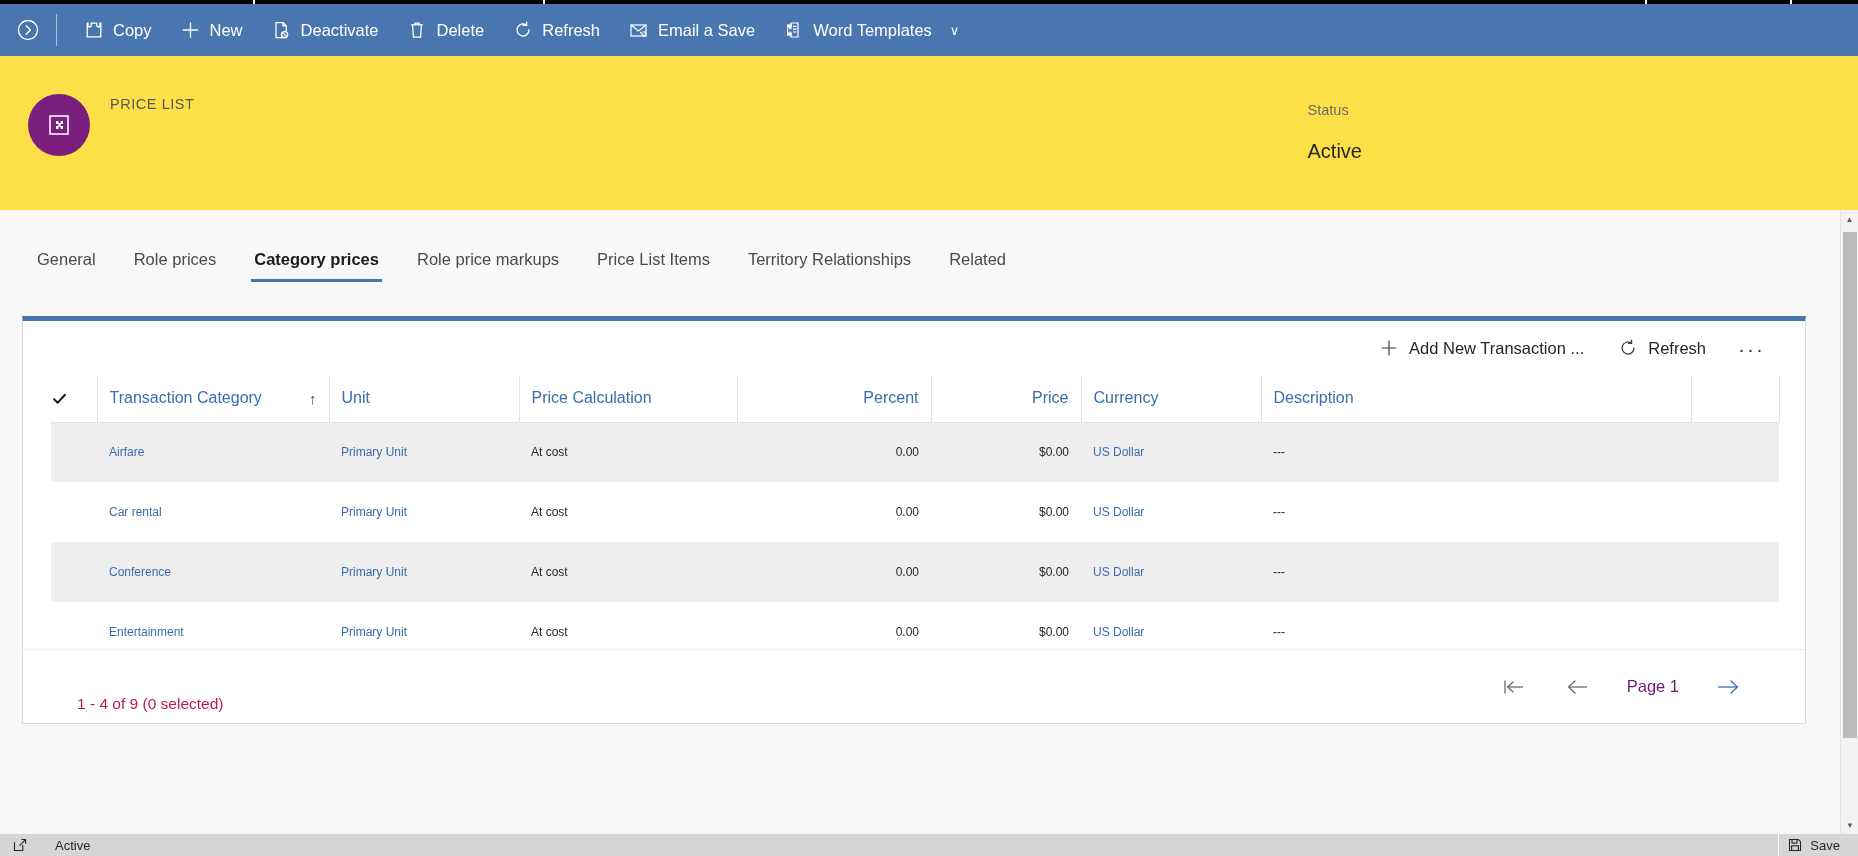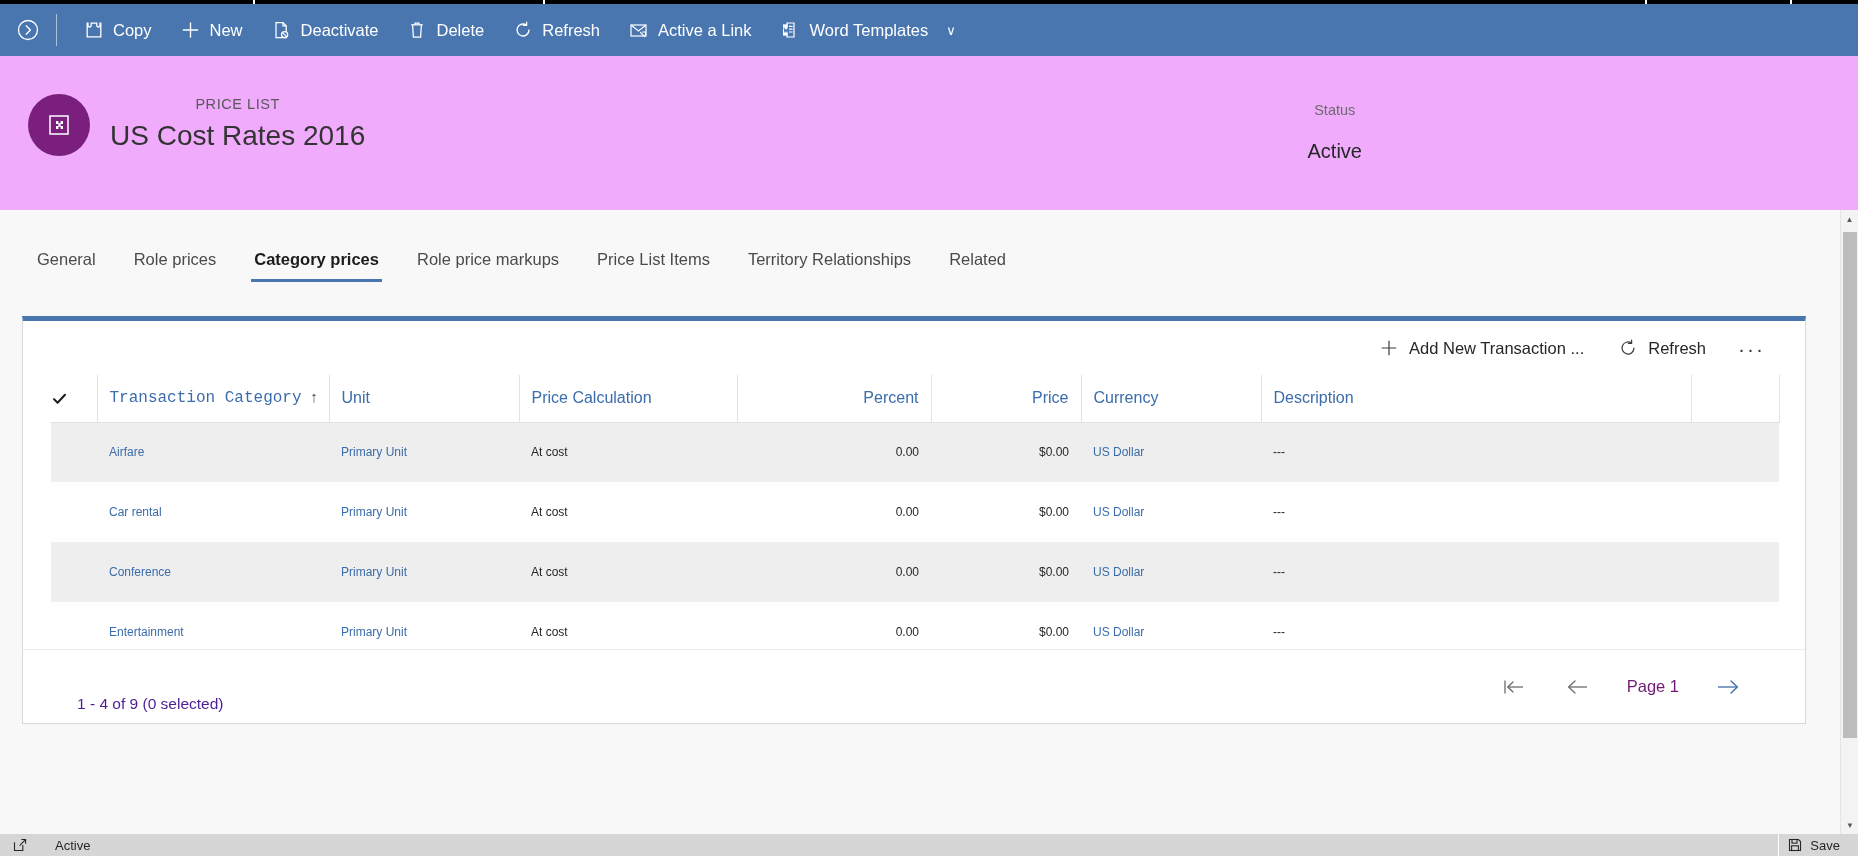--- a/index.html
+++ b/index.html
@@ -44,21 +44,21 @@
   }
   .cmd-item .glyph {
     display: inline-flex; align-items: center; justify-content: center;
     width: 21px; height: 21px;
   }
   .cmd-caret { margin-left: 9px; font-size: 13px; }
 
   
   .record-header {
     position: absolute; top: 56px; left: 0; width: 1858px; height: 190px;
-    background: #f0abfc; border-bottom: 1px solid #e6e6e6; text-align: center;
+    background: #fde047; border-bottom: 1px solid #e6e6e6;
   }
   .entity-avatar {
     position: absolute; left: 28px; top: 38px;
     width: 62px; height: 62px; border-radius: 50%;
     background: #7b1f7f;
     display: flex; align-items: center; justify-content: center;
   }
   .header-text { position: absolute; left: 110px; top: 40px; }
   .entity-type {
     font-size: 14.5px; letter-spacing: .55px; color: #595959; font-weight: 400;
@@ -132,41 +132,41 @@
     border-right: 1px solid #e2e2e2;
     vertical-align: middle;
     white-space: nowrap; overflow: hidden;
   }
   table.data-grid th.check-col {
     width: 46px; padding: 0; text-align: center;
     border-right: 1px solid #e2e2e2; color: #1b1b1b;
   }
   table.data-grid th.num { text-align: right; }
   table.data-grid th.last { border-right: 1px solid #e2e2e2; }
-  .th-inner { display: flex; align-items: center; justify-content: space-between; gap: 8px; font-family: Liberation Mono, monospace; }
+  .th-inner { display: flex; align-items: center; justify-content: space-between; gap: 8px; }
   .sort-arrow { color: #4a4a4a; font-size: 15px; }
 
   table.data-grid td {
     height: 60px; font-size: 12px; color: #262626;
     padding: 0 12px; vertical-align: middle;
     white-space: nowrap; overflow: hidden;
   }
   table.data-grid td.check-col { width: 46px; padding: 0; }
   table.data-grid td.num { text-align: right; }
   table.data-grid td .link { color: #3b6cab; cursor: pointer; }
   table.data-grid tr.alt { background: #eeeeee; }
   table.data-grid tr.plain { background: #ffffff; }
 
   
   .pager {
     position: absolute; left: 0; bottom: 0; width: 100%; height: 74px;
     display: flex; align-items: center; justify-content: space-between;
     padding: 0 28px; border-top: 1px solid #ededed;
   }
-  .pager-count { font-size: 15.5px; color: #4c1d95; padding-left: 26px; margin-top: 35px; }
+  .pager-count { font-size: 15.5px; color: #be185d; padding-left: 26px; margin-top: 35px; }
   .pager-controls { display: flex; align-items: center; gap: 34px; padding-right: 34px; }
   .pager-btn {
     display: inline-flex; align-items: center; justify-content: center;
     width: 30px; height: 30px; cursor: pointer; color: #6b6b6b;
   }
   .pager-btn.enabled { color: #3b6cab; }
   .pager-page { font-size: 16.5px; color: #701a75; }
 
   
   .vscroll {
@@ -272,21 +272,21 @@
   </div>
 
   <div class="cmd-item">
     <span class="glyph">
       <svg width="21" height="20" viewBox="0 0 21 20" fill="none" stroke="#ffffff" stroke-width="1.2">
         <rect x="3" y="5" width="15" height="11"></rect>
         <path d="M3 5l7.5 6L18 5"></path>
         <path d="M12.5 12.5l4 4M14.5 12h3v3" stroke-linecap="round"></path>
       </svg>
     </span>
-    <span>Active a Link</span>
+    <span>Email a Save</span>
   </div>
 
   <div class="cmd-item">
     <span class="glyph">
       <svg width="20" height="20" viewBox="0 0 20 20" fill="none" stroke="#ffffff" stroke-width="1.2">
         <path d="M7 3h7v14H7z"></path>
         <rect x="3" y="4.4" width="4.6" height="11.2" fill="#ffffff" stroke="none"></rect>
         <path d="M4 7.4l.9 5 1.1-3.4 1.1 3.4.9-5" stroke="#4a76b0" stroke-width="1" fill="none"></path>
         <path d="M9 6.4h3.6M9 9.2h3.6M9 12h3.6"></path>
       </svg>
@@ -300,21 +300,20 @@
   <div class="entity-avatar">
     <span>
       <svg width="26" height="26" viewBox="0 0 26 26" fill="none" stroke="#ffffff" stroke-width="1.5">
         <rect x="4" y="4" width="18" height="18"></rect>
         <path d="M10 9h2.4v2.2h2.2V9H17v3.1h-2.3v1.8H17V17h-2.4v-2.2h-2.2V17H10v-3.1h2.3v-1.8H10z" fill="#ffffff" stroke="none"></path>
       </svg>
     </span>
   </div>
   <div class="header-text">
     <div class="entity-type">PRICE LIST</div>
-    <div class="record-title">US Cost Rates 2016</div>
   </div>
   <div class="status-block">
     <div class="status-label">Status</div>
     <div class="status-value">Active</div>
   </div>
 </div>
 
 <div class="body-area">
 
   <div class="tabs">

